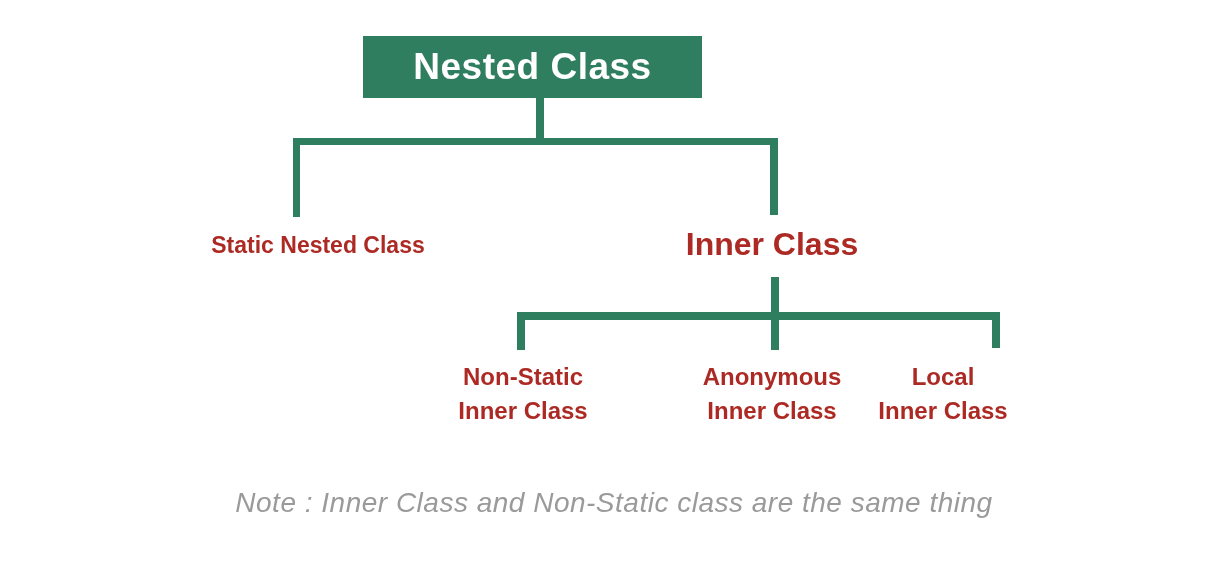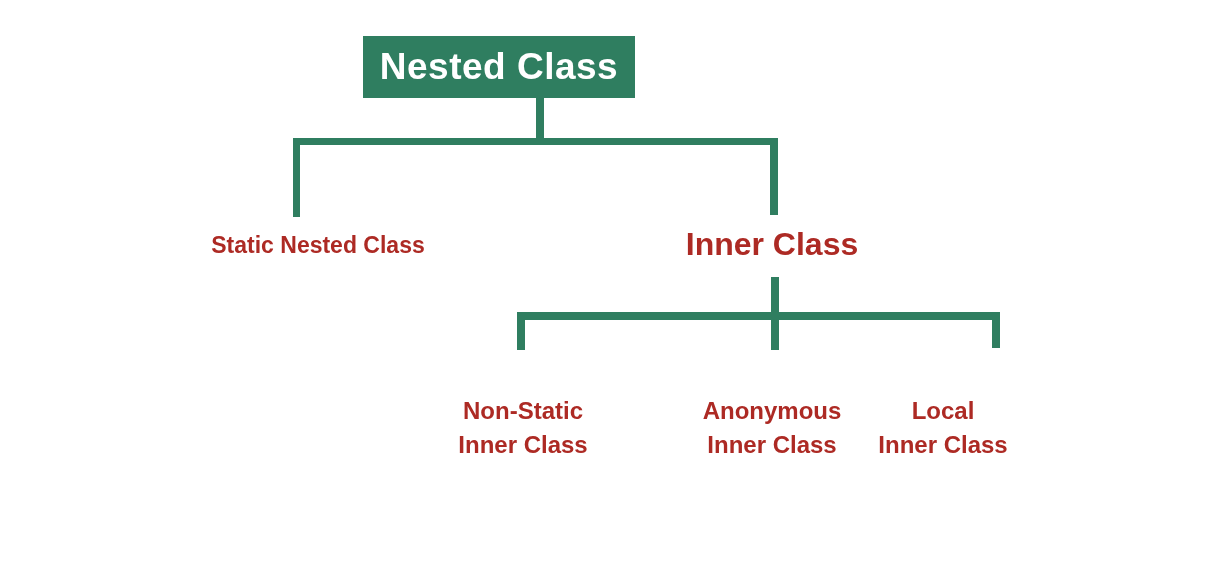--- a/index.html
+++ b/index.html
@@ -19,21 +19,21 @@
     width: 1228px;
     height: 564px;
     background: var(--bg);
     overflow: hidden;
   }
   
   .root-box {
     position: absolute;
     left: 363px;
     top: 36px;
-    width: 272px;
+    width: 339px;
     height: 62px;
     background: var(--green);
     display: flex;
     align-items: center;
     justify-content: center;
     color: #ffffff;
     font-size: 37px;
     font-weight: bold;
     letter-spacing: 0.5px;
   }
@@ -67,21 +67,20 @@
     left: 612px;
     top: 226px;
     width: 320px;
     font-size: 32px;
   }
   .label-leaf {
     font-size: 24px;
     line-height: 34px;
     top: 360px;
     width: 180px;
-    margin-top: 34px;
   }
   .leaf-nonstatic { left: 433px; }
   .leaf-anonymous { left: 682px; }
   .leaf-local     { left: 853px; }
   
   .note {
     position: absolute;
     left: 0;
     top: 487px;
     width: 1228px;
@@ -118,14 +117,15 @@
   </div>
   <div class="label label-leaf leaf-anonymous">
     <div>Anonymous</div>
     <div>Inner Class</div>
   </div>
   <div class="label label-leaf leaf-local">
     <div>Local</div>
     <div>Inner Class</div>
   </div>
 
+  <div class="note">Note : Inner Class and Non-Static class are the same thing</div>
 
 </div>
 
 </body></html>

